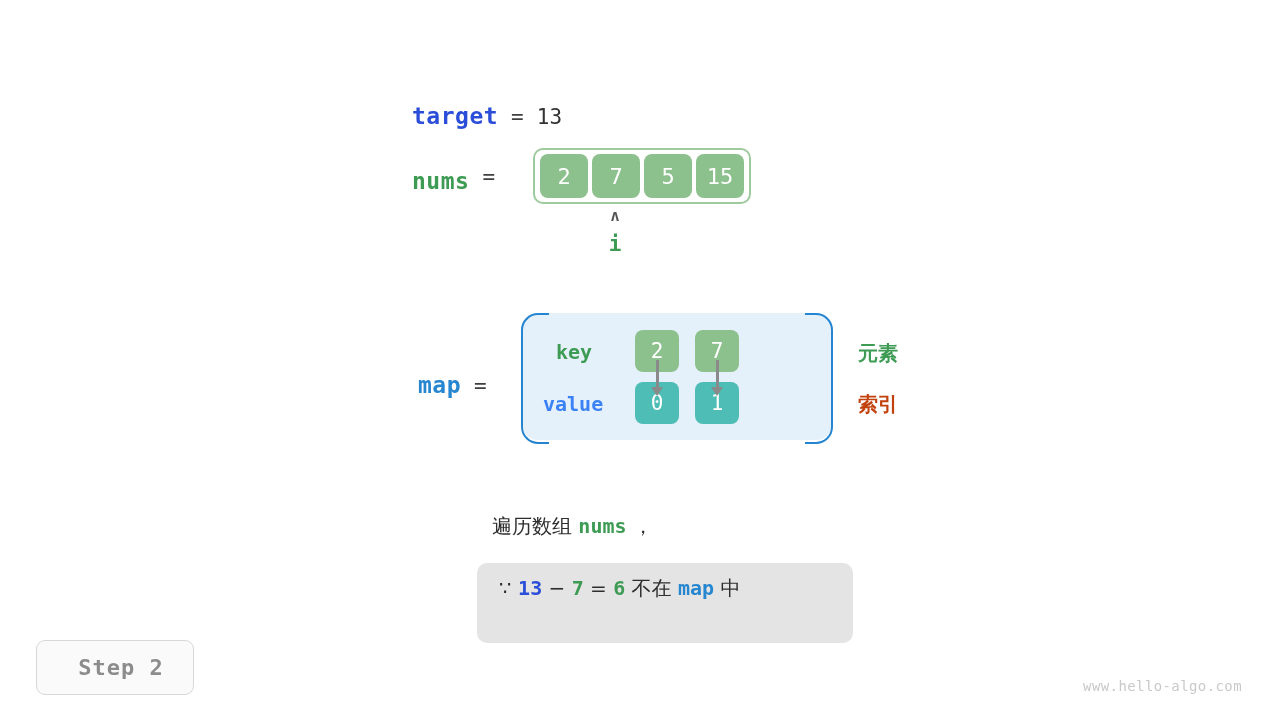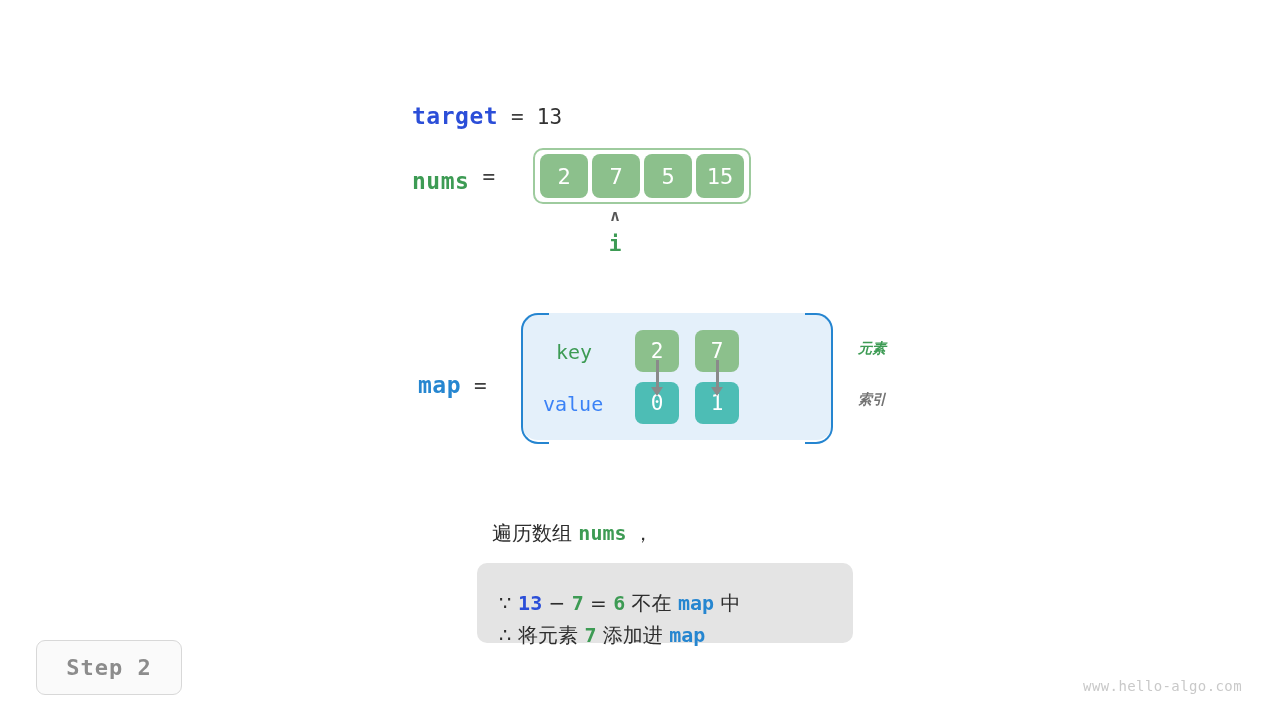--- a/index.html
+++ b/index.html
@@ -56,21 +56,21 @@
     background:#e4f0fa;border-radius:17px;
   }
   .map-box .bracket{
     position:absolute;top:0;height:100%;width:26px;
     border:2.5px solid #2585d0;border-radius:17px;
   }
   .map-box .bracket.l{left:0;border-right:none;border-top-right-radius:0;border-bottom-right-radius:0;}
   .map-box .bracket.r{right:0;border-left:none;border-top-left-radius:0;border-bottom-left-radius:0;}
 
   .row-label{
-    position:absolute;font-size:20px;font-weight:400;
+    position:absolute;font-size:20px;font-weight:700;
     font-family:"DejaVu Sans Mono","Liberation Mono",monospace;
   }
   #map-key-label{left:556px;top:340px;color:#3d9b54;}
   #map-value-label{left:543px;top:392px;color:#3b82f6;}
 
   .mcell{
     position:absolute;width:44px;height:42px;border-radius:8px;
     display:flex;align-items:center;justify-content:center;
     color:#fff;font-size:21px;
     font-family:"DejaVu Sans Mono","Liberation Mono",monospace;
@@ -79,54 +79,54 @@
   .mcell.value{background:#4dbdb5;}
 
   .arrow{position:absolute;width:3px;background:#8a8a8a;}
   .arrow:after{
     content:"";position:absolute;left:-4.5px;bottom:-8px;
     border-left:6px solid transparent;border-right:6px solid transparent;
     border-top:9px solid #8a8a8a;
   }
 
   .side-label{
-    position:absolute;font-size:14px;font-weight:700;
+    position:absolute;font-size:20px;font-weight:700;
     font-family:"DejaVu Sans","Liberation Sans",sans-serif;
-    font-style:italic;
   }
   #side-elem{left:858px;top:340px;color:#3d9b54;}
-  #side-index{left:858px;top:391px;color:#737373;}
+  #side-index{left:858px;top:391px;color:#c2410c;}
 
   
   .cap-line{
     position:absolute;left:492px;top:513px;font-size:20px;color:#2e2e2e;
-    font-family:"DejaVu Sans","Liberation Sans",sans-serif;white-space:pre;margin-top:7px;
+    font-family:"DejaVu Sans","Liberation Sans",sans-serif;white-space:pre;
   }
   .cap-line .kw{color:#3d9b54;font-weight:700;font-family:"DejaVu Sans Mono","Liberation Mono",monospace;}
 
   .note-box{
     position:absolute;left:477px;top:563px;width:376px;height:80px;
-    background:#e4e4e4;border-radius:10px;padding:24px 0 0 0;box-sizing:border-box;
+    background:#e4e4e4;border-radius:10px;padding:9px 0 0 0;box-sizing:border-box;
   }
   .note-line{
     font-size:20px;color:#2e2e2e;white-space:pre;line-height:32px;padding-left:22px;
     font-family:"DejaVu Sans","Liberation Sans",sans-serif;
   }
   .note-line .b{color:#2b4ed8;font-weight:700;font-family:"DejaVu Sans Mono","Liberation Mono",monospace;}
   .note-line .g{color:#3d9b54;font-weight:700;font-family:"DejaVu Sans Mono","Liberation Mono",monospace;}
   .note-line .lb{color:#2686d0;font-weight:700;font-family:"DejaVu Sans Mono","Liberation Mono",monospace;}
   .note-line .op{color:#2e2e2e;}
 
   
   .step-badge{
     position:absolute;left:36px;top:640px;width:144px;height:53px;
     border:1.5px solid #d8d8d8;border-radius:9px;background:#fafafa;
     display:flex;align-items:center;justify-content:center;
     color:#8c8c8c;font-size:22px;font-weight:700;letter-spacing:1px;
     font-family:"DejaVu Sans Mono","Liberation Mono",monospace;
+    padding-left:12px;
   }
 
   
   .watermark{
     position:absolute;right:38px;bottom:26px;color:#c9c9c9;font-size:14px;
     letter-spacing:.4px;font-family:"DejaVu Sans Mono","Liberation Mono",monospace;
   }
 </style>
 </head>
 <body>
@@ -178,20 +178,19 @@
   <div class="arrow" style="left:655.5px;top:360px;height:28px;"></div>
   <div class="arrow" style="left:715.5px;top:360px;height:28px;"></div>
 
   <div class="side-label" id="side-elem">元素</div>
   <div class="side-label" id="side-index">索引</div>
 
   <div class="cap-line"><span>遍历数组 </span><span class="kw">nums</span><span> ，</span></div>
 
   <div class="note-box">
     <div class="note-line"><span class="op">∵</span> <span class="b">13</span> <span class="op">−</span> <span class="g">7</span> <span class="op">=</span> <span class="g">6</span> <span>不在</span> <span class="lb">map</span> <span>中</span></div>
-    <div class="note-line"><span class="op">∴</span> <span>将元素</span> <span class="g">7</span> <span>添加进</span> <span class="lb">map</span></div>
   </div>
 
   <div class="step-badge">Step 2</div>
 
   <div class="watermark">www.hello-algo.com</div>
 
 </div>
 
 </body></html>

